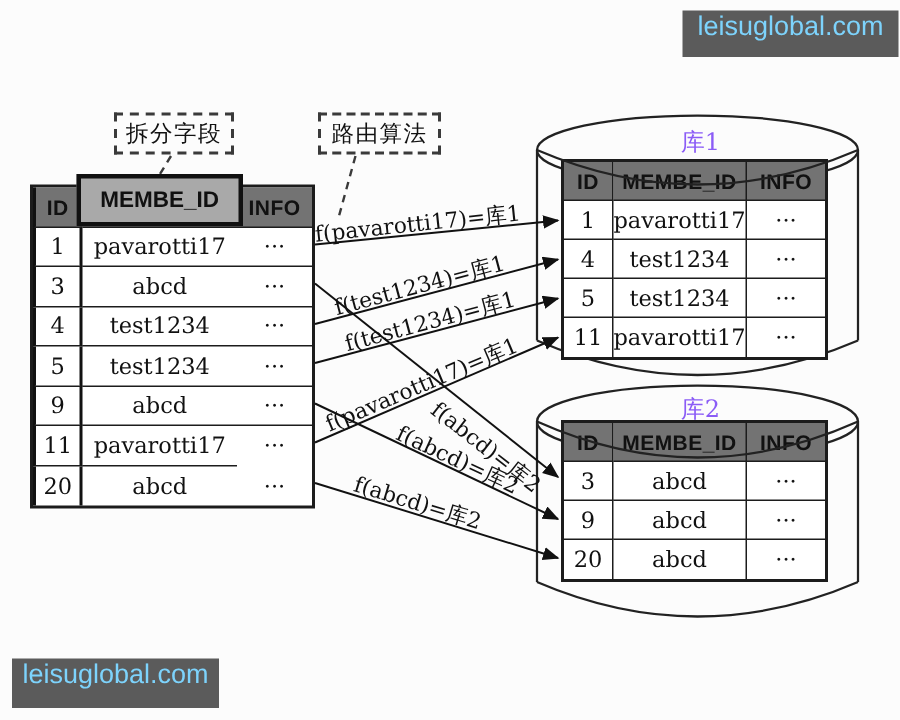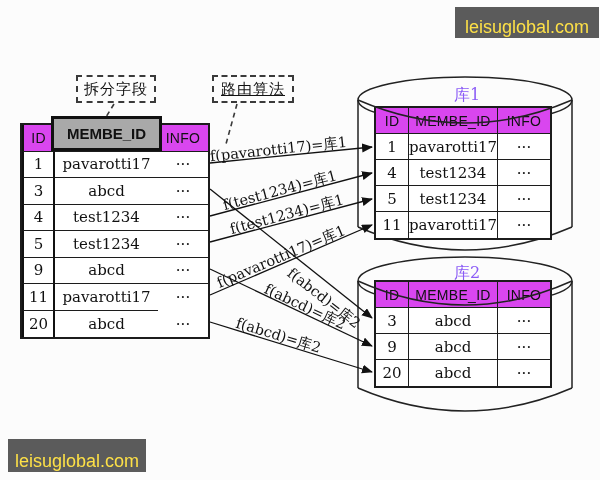--- a/index.html
+++ b/index.html
@@ -16,22 +16,22 @@
     position:absolute; display:grid; box-sizing:border-box;
     background:#ffffff; border:2px solid #1c1c1c; z-index:2;
   }
   .cell {
     display:flex; align-items:center; justify-content:center;
     font-size:15px; overflow:hidden; white-space:nowrap;
     border-right:1px solid #1c1c1c; border-bottom:1px solid #1c1c1c;
   }
   .cell:nth-child(3n) { border-right:none; }
   .hdr {
-    background:#d946ef; font-family:"Liberation Sans", sans-serif;
-    font-weight:normal; font-size:14px; letter-spacing:.3px;
+    background:#737373; font-family:"Liberation Sans", sans-serif;
+    font-weight:bold; font-size:14px; letter-spacing:.3px;
   }
   
   .src { left:20px; top:123px; width:190px; height:216px;
          grid-template-columns:33px 103px 1fr; grid-template-rows:repeat(8,1fr); }
   .src .cell:nth-child(n+22) { border-bottom:none; }
   .src .cell:nth-child(3n+1) { border-right:none; }
   .src .cell:nth-child(3n+2) { border-left:2px solid #111; border-right:2px solid #111; }
   .raised {
     position:absolute; left:29px; top:-9px; width:111px; height:35px;
     box-sizing:border-box; background:#a9a9a9; border:3px solid #111;
@@ -55,23 +55,23 @@
 
   
   .note {
     position:absolute; box-sizing:border-box; border:2px dashed #3a3a3a;
     display:flex; align-items:center; justify-content:center;
     font-size:15px; letter-spacing:1px; z-index:2; background:#fcfcfc;
   }
 
   
   .wm {
-    position:absolute; background:#5b5b5b; color:#fde047;
+    position:absolute; background:#5b5b5b; color:#7dd3fc;
     font-family:"Liberation Sans", sans-serif; font-size:18px;
-    display:flex; align-items:flex-end; justify-content:center;
+    display:flex; align-items:flex-start; justify-content:center;
     z-index:10;
   }
   .wm-tr { left:455px; top:7px;  width:144px; height:31px; }
   .wm-bl { left:8px; top:439px; width:138px; height:33px; }
 
   svg text { font-family:"DejaVu Serif", serif; font-size:14.5px; fill:#111; }
 </style>
 </head>
 <body>
 
@@ -114,21 +114,21 @@
     <text x="288" y="219" text-anchor="middle" transform="rotate(-15 288 219)">f(test1234)=库1</text>
     <text x="283" y="261" text-anchor="middle" transform="rotate(-23 283 261)">f(pavarotti17)=库1</text>
     <text x="321" y="302" text-anchor="middle" transform="rotate(38 321 302)">f(abcd)=库2</text>
     <text x="303" y="311" text-anchor="middle" transform="rotate(25 303 311)">f(abcd)=库2</text>
     <text x="277" y="340" text-anchor="middle" transform="rotate(17 277 340)">f(abcd)=库2</text>
   </svg>
 
   <div class="note" style="left:76px; top:75px; width:80px; height:28px;font-family:Liberation Mono, monospace;">
     <span>拆分字段</span>
   </div>
-  <div class="note" style="left:212px; top:75px; width:82px; height:28px;text-decoration:underline;">
+  <div class="note" style="left:212px; top:75px; width:82px; height:28px;">
     <span>路由算法</span>
   </div>
 
   <div class="tbl src">
     <div class="raised">
       <span>MEMBE_ID</span>
     </div>
     <div class="cell hdr">ID</div>
     <div class="cell hdr"></div>
     <div class="cell hdr">INFO</div>

